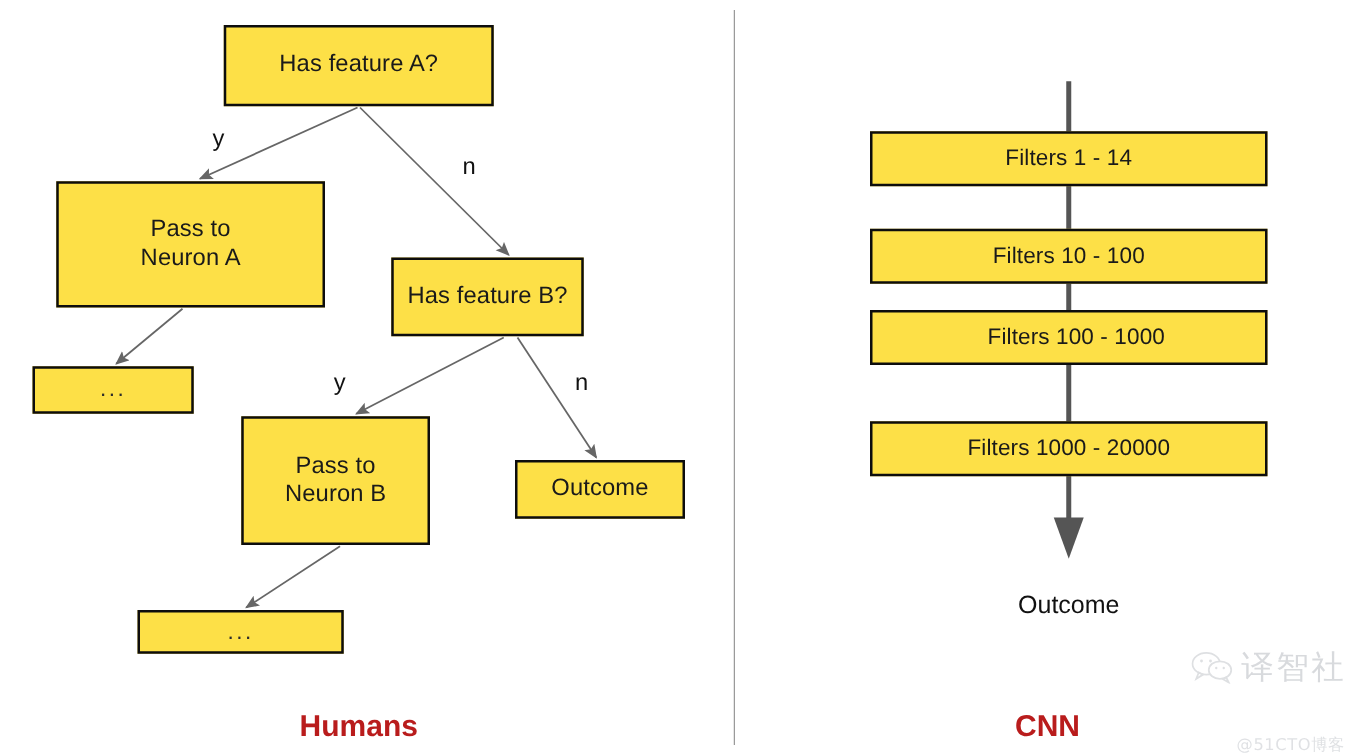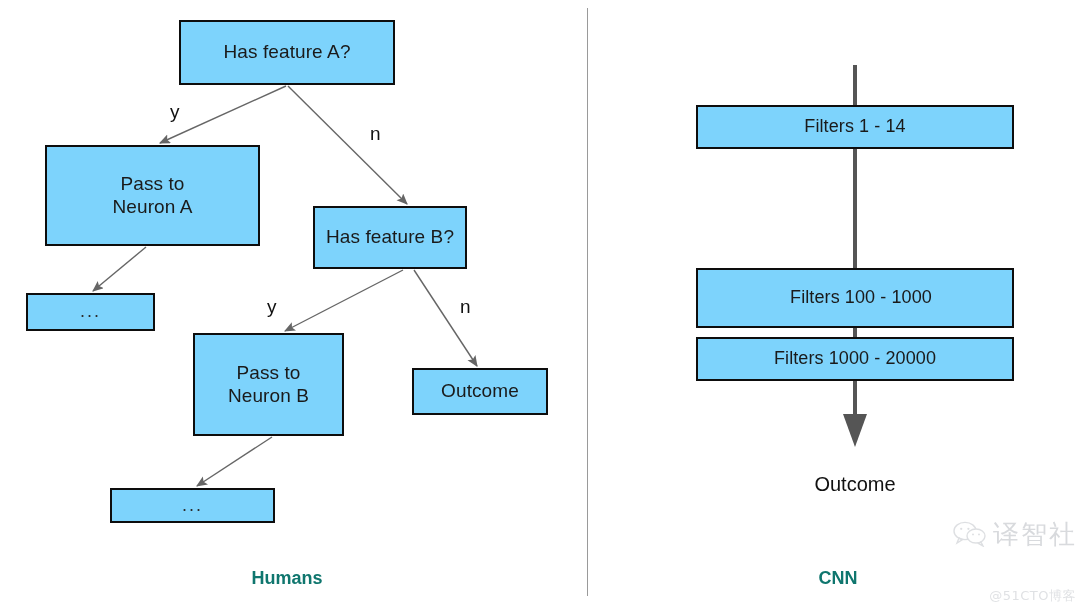--- a/index.html
+++ b/index.html
@@ -17,21 +17,21 @@
     width: 1080px;
     height: 603px;
     background: #ffffff;
     overflow: hidden;
   }
 
   
   .node {
     position: absolute;
     box-sizing: border-box;
-    background: #7dd3fc;
+    background: #fde047;
     border: 2px solid #0d0d0d;
     display: flex;
     align-items: center;
     justify-content: center;
     text-align: center;
     font-size: 19px;
     line-height: 1.18;
     color: #1a1a1a;
     letter-spacing: 0.1px;
     white-space: pre-line;
@@ -93,23 +93,23 @@
   
   .plain-label {
     position: absolute;
     font-size: 20px;
     color: #111111;
     text-align: center;
     z-index: 4;
   }
   .section-caption {
     position: absolute;
-    font-size: 18px;
+    font-size: 24px;
     font-weight: bold;
-    color: #0f766e;
+    color: #b91c1c;
     text-align: center;
     z-index: 4;
   }
 
   
   #watermark {
     position: absolute;
     left: 912px;
     top: 528px;
     width: 165px;
@@ -206,22 +206,25 @@
   <div class="edge-label" style="left:267px; top:296px;">y</div>
   <div class="edge-label" style="left:460px; top:296px;">n</div>
 
   <div class="trunk-line" style="left:853px; top:65px; width:4px; height:352px;"></div>
   <div class="trunk-head" style="left:843px; top:414px;"></div>
 
   <div class="node small-text" style="left:696px; top:105px; width:318px; height:44px;">
     <span>Filters 1 - 14</span>
   </div>
 
-
-  <div class="node small-text" style="left:696px; top:268px; width:318px; height:60px;padding-left:12px;">
+  <div class="node small-text" style="left:696px; top:183px; width:318px; height:44px;">
+    <span>Filters 10 - 100</span>
+  </div>
+
+  <div class="node small-text" style="left:696px; top:248px; width:318px; height:44px;padding-left:12px;">
     <span>Filters 100 - 1000</span>
   </div>
 
   <div class="node small-text" style="left:696px; top:337px; width:318px; height:44px;">
     <span>Filters 1000 - 20000</span>
   </div>
 
   <div class="plain-label" style="left:755px; top:473px; width:200px;">Outcome</div>
 
   <div class="section-caption" style="left:187px; top:568px; width:200px;">Humans</div>

